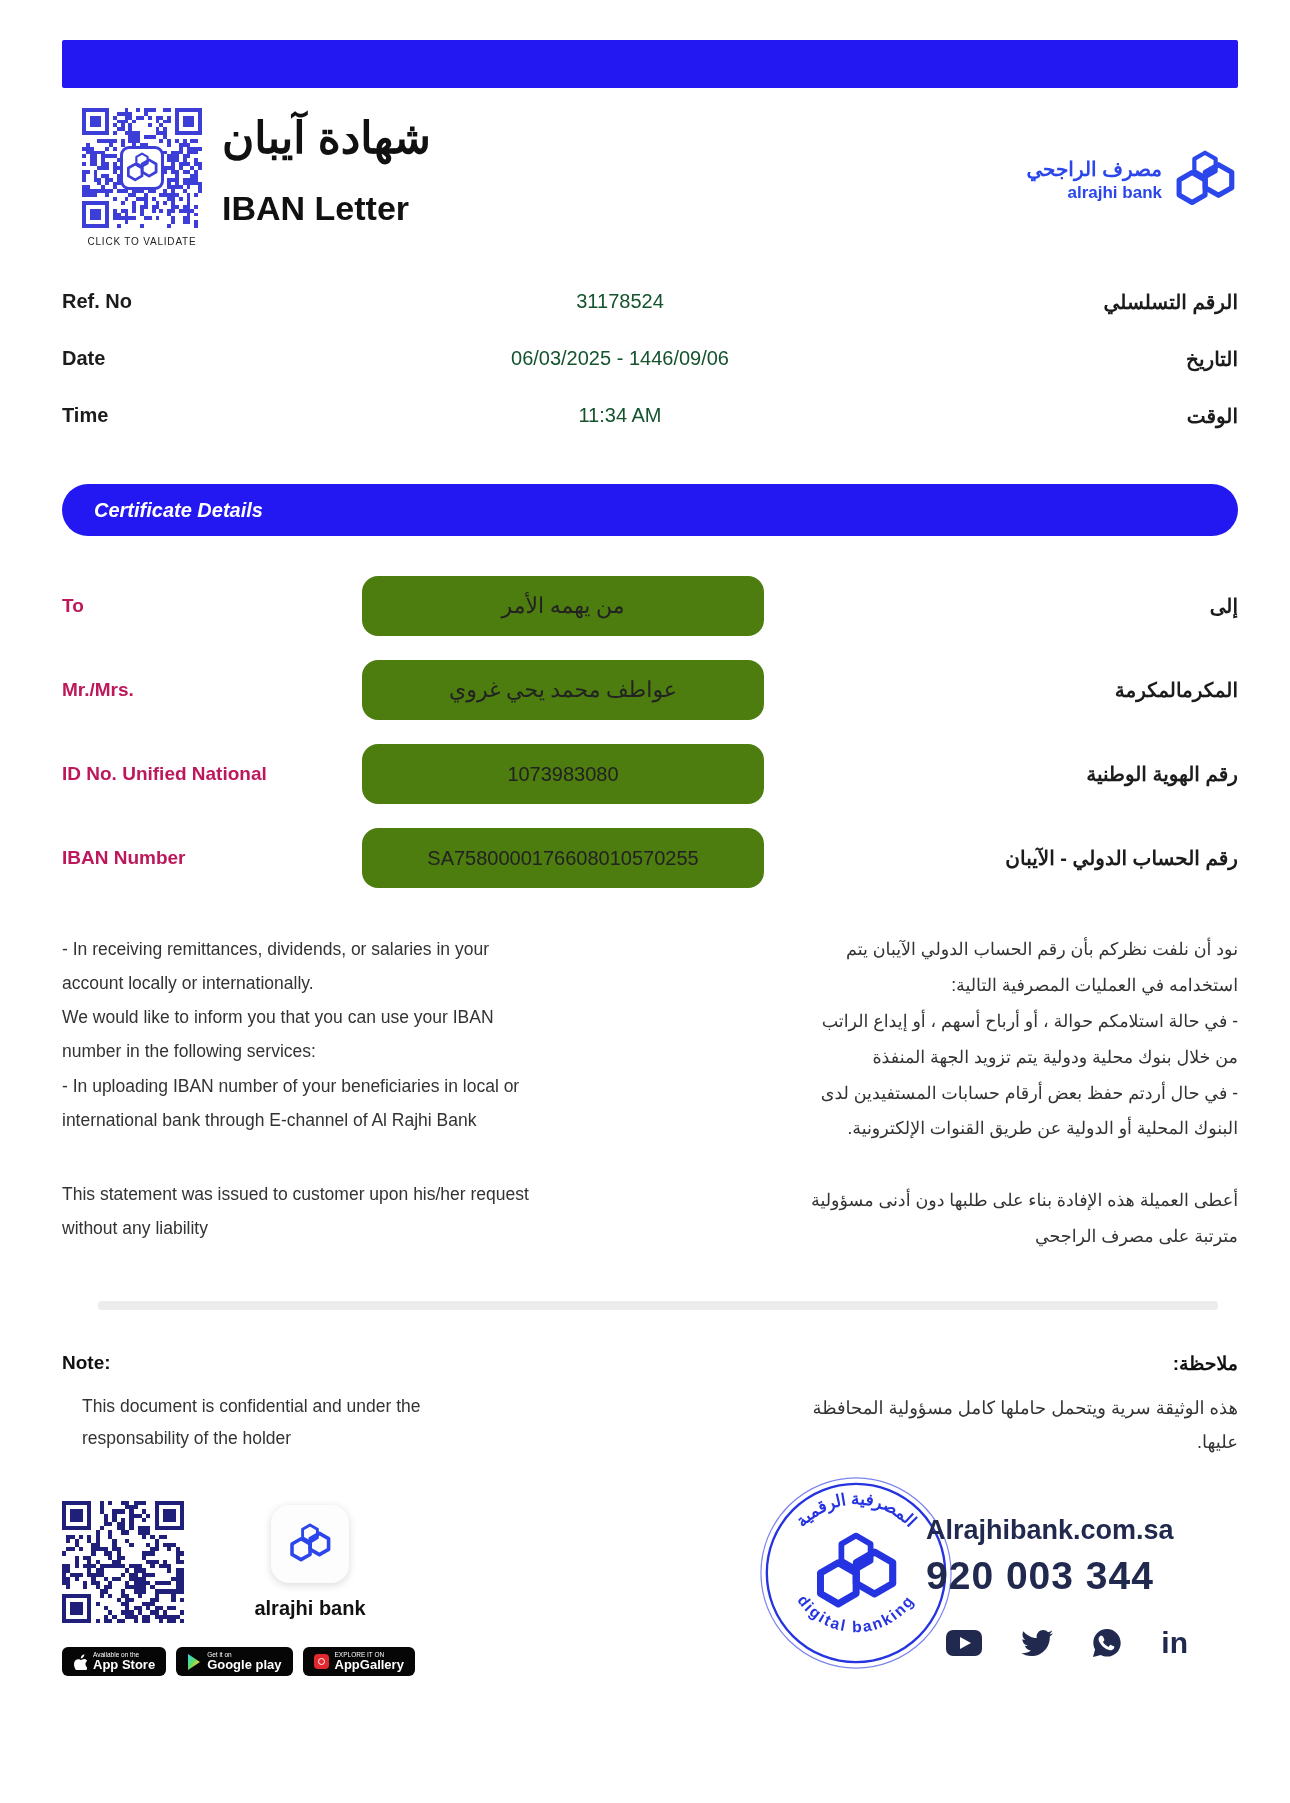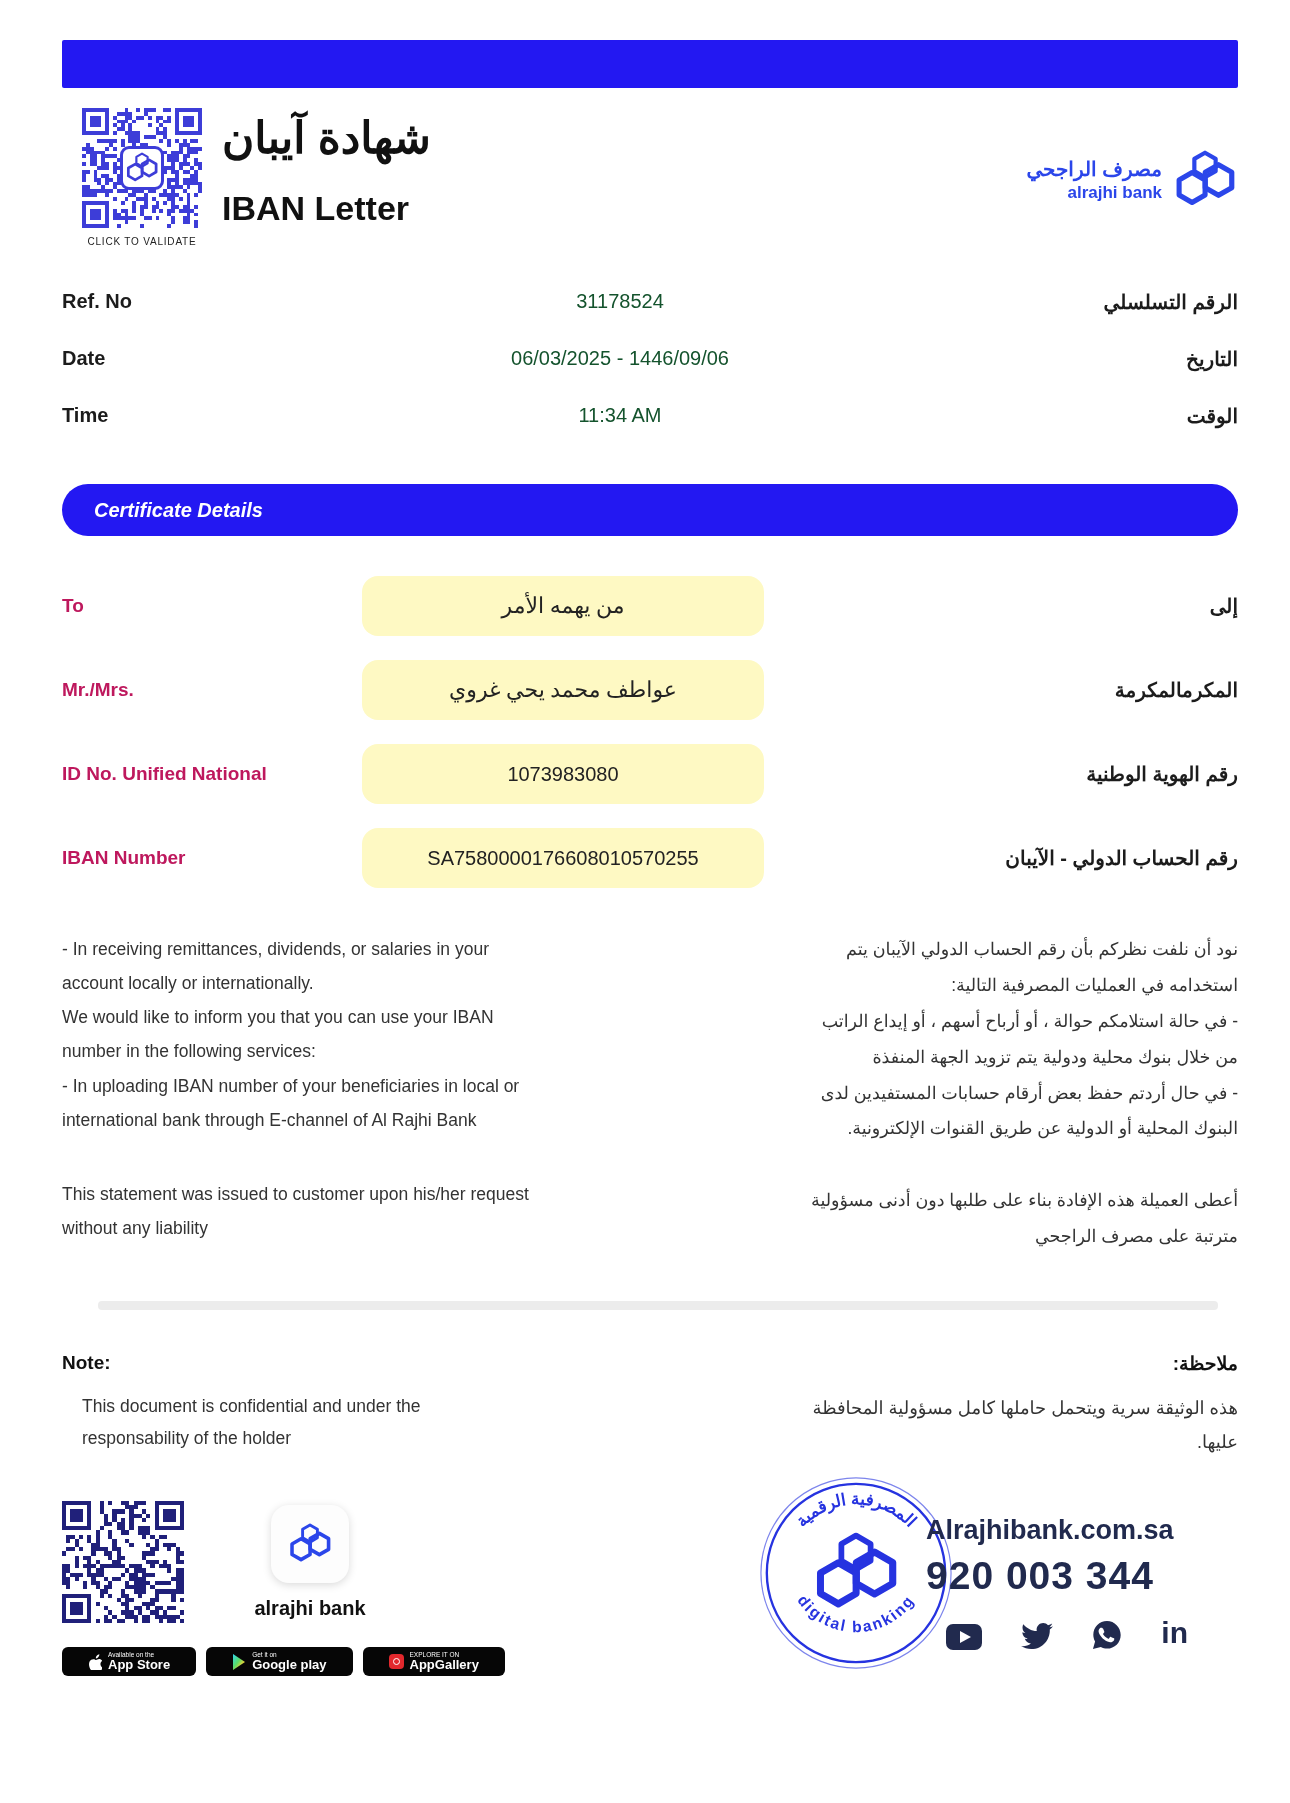--- a/index.html
+++ b/index.html
@@ -43,21 +43,21 @@
   .section-pill{
     margin-top:40px; height:52px; border-radius:26px; background:var(--blue);
     display:flex; align-items:center; padding-left:32px;
   }
   .section-pill span{ color:#fff; font-size:20px; font-weight:bold;font-style:italic; }
   
   .fields{ margin-top:40px; }
   .field-row{ display:grid; grid-template-columns:300px 402px 1fr; align-items:center; height:60px; margin-bottom:24px; }
   .f-label{ font-size:19px; font-weight:600; color:#be185d; }
   .f-pill{
-    background:#fef9c3; border-radius:16px; height:60px;
+    background:#4d7c0f; border-radius:16px; height:60px;
     display:flex; align-items:center; justify-content:center;
     font-size:20px; color:#222;
   }
   .f-pill.serif{ font-family:"Liberation Serif", serif; font-size:22px; }
   .f-ar{ text-align:right; font-size:20px; font-weight:600; direction:rtl; color:#1c1c1c; }
   
   .body-cols{ margin-top:44px; display:flex; justify-content:space-between; }
   .col-en{ width:490px; font-size:17.5px; line-height:1.95; color:#333; }
   .col-en p{ margin:0; }
   .col-en .statement{ margin-top:40px; }
@@ -77,32 +77,32 @@
   .f-qr{ position:absolute; left:0; top:12px; width:122px; height:122px; }
   .app-card-wrap{ position:absolute; left:168px; top:16px; width:160px; text-align:center; }
   .app-card{
     width:78px; height:78px; margin:0 auto; background:#fdfdfd; border-radius:18px;
     box-shadow:0 2px 8px rgba(0,0,0,.15); display:flex; align-items:center; justify-content:center;
   }
   .app-name{ margin-top:14px; font-size:20px; font-weight:bold; color:#111; }
   .badges{ position:absolute; left:0; top:158px; display:flex; gap:10px; }
   .badge{
     height:29px; background:#060606; border-radius:6px; color:#fff;
-    display:flex; align-items:center; gap:6px; padding:0 26px;
+    display:flex; align-items:center; gap:6px; padding:0 11px;
   }
   .badge .b-txt{ line-height:1.05; text-align:left; }
   .badge .b-top{ font-size:6.5px; display:block; }
   .badge .b-bottom{ font-size:13px; font-weight:bold; display:block; }
   .ag-icon{ width:15px; height:15px; background:#e2282d; border-radius:4px; display:flex; align-items:center; justify-content:center; }
   .ag-icon i{ width:7px; height:7px; border:1.6px solid #fff; border-radius:50%; display:block; }
   .seal{ position:absolute; left:696px; top:-14px; width:196px; height:196px; color:var(--sealblue); }
   .contact{ position:absolute; right:0; top:26px; width:312px; }
   .website{ font-size:27px; font-weight:bold; color:var(--navy); }
   .phone{ font-size:39px; font-weight:bold; color:var(--navy); margin-top:8px; letter-spacing:1px; }
-  .socials{ margin-top:18px; display:flex; justify-content:space-between; width:262px; align-items:flex-end;padding-left:20px; }
+  .socials{ margin-top:28px; display:flex; justify-content:space-between; width:262px; align-items:center;padding-left:20px; }
   .soc{ color:var(--navy); }
   .linkedin-txt{ font-size:30px; font-weight:bold; color:var(--navy); font-family:"Liberation Sans",sans-serif; }
   :root{ --blue:#2318f2; --logoblue:#2b46ea; --navy:#212a4e; --sealblue:#2633e0; }
   .hidden-defs{ position:absolute; width:0; height:0; overflow:hidden; }
 </style>
 </head>
 <body>
 
 <svg class="hidden-defs" aria-hidden="true">
   <defs>

